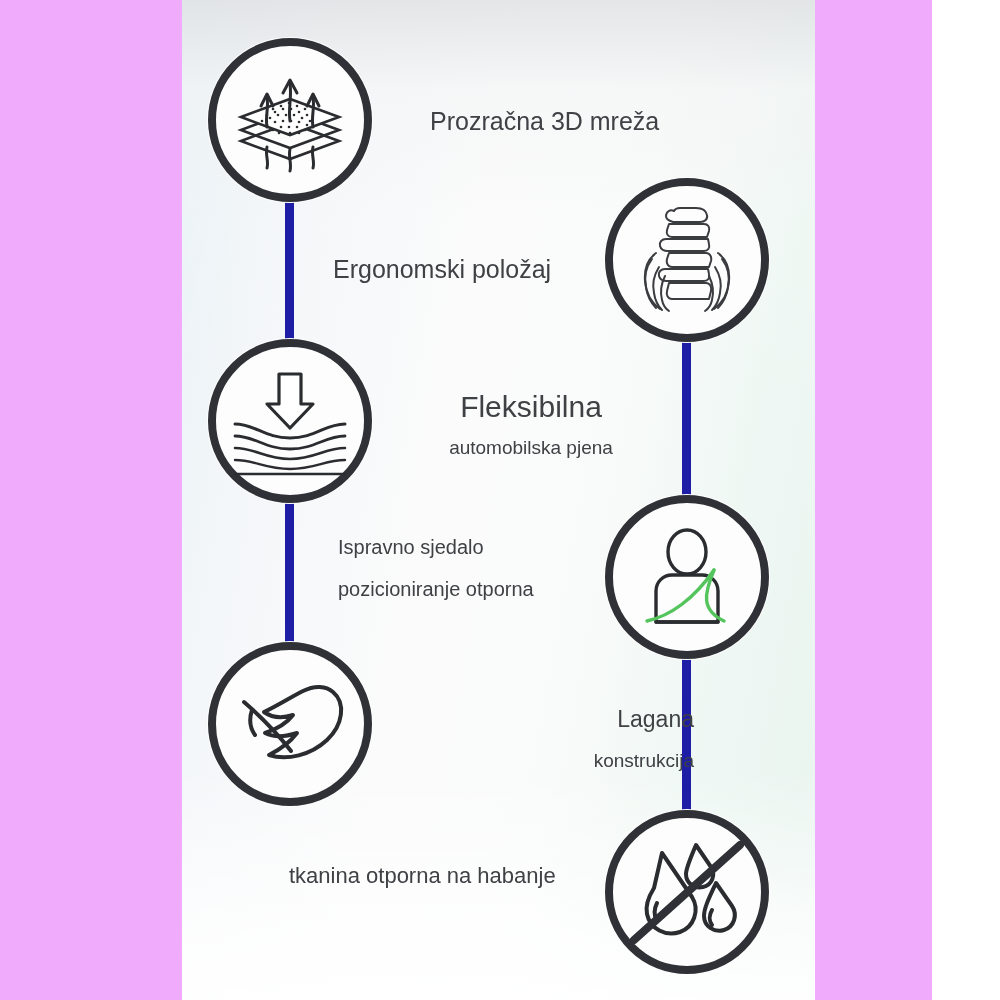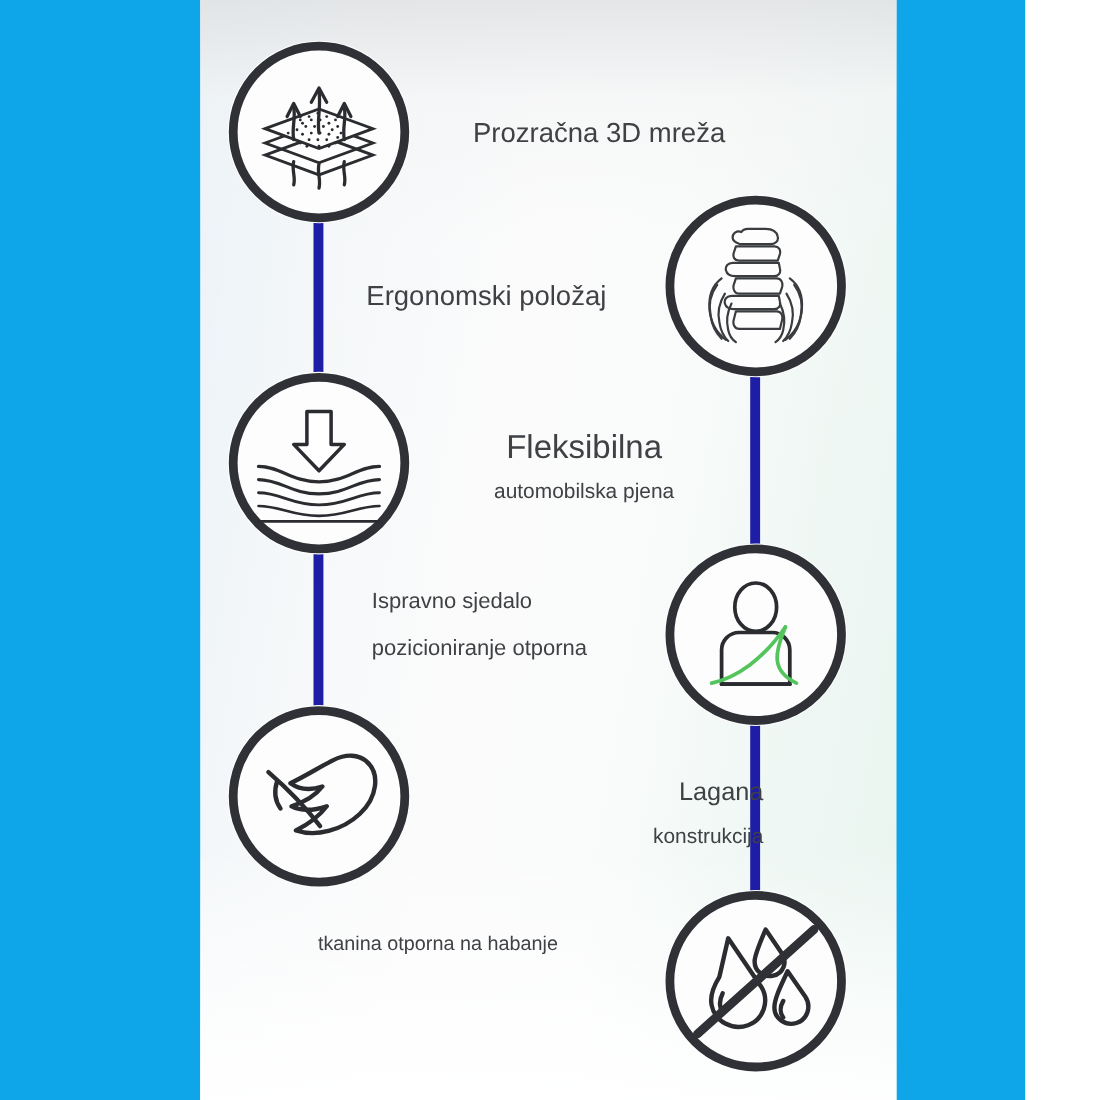--- a/index.html
+++ b/index.html
@@ -11,21 +11,21 @@
   body {
     width: 1000px;
     height: 1000px;
     font-family: "Liberation Sans", sans-serif;
     overflow: hidden;
   }
   #stage {
     position: relative;
     width: 932px;
     height: 1000px;
-    background: #0ea5e9;
+    background: #f0abfc;
   }
   
   #panel {
     position: absolute;
     left: 182px;
     top: 0px;
     width: 633px;
     height: 1000px;
     background:
       linear-gradient(180deg,
@@ -87,21 +87,21 @@
   .lbl-foam      { left: 438px; top: 386px;  font-size: 22px; text-align: center; width: 186px;}
   .lbl-foam .line1{ font-size: 30px; }
   .lbl-foam .line2{ font-size: 19px; margin-top: 6px; }
   .lbl-belt      { left: 338px; top: 533px;  font-size: 20px; }
   .lbl-belt .line2 { margin-top: 14px; }
   .lbl-light     { left: 516px; top: 703px;  text-align: right; width: 178px;}
   .lbl-light .line1 { font-size: 23px; }
   .lbl-light .line2 { font-size: 19px; margin-top: 12px; }
   .lbl-dry       { left: 283px; top: 842px;  }
   .lbl-dry .line1 { font-size: 27px; }
-  .lbl-dry .line2 { font-size: 18px; margin-top: 4px; margin-left: 6px;}
+  .lbl-dry .line2 { font-size: 22px; margin-top: 18px; margin-left: 6px;}
 </style>
 </head>
 <body>
 
 <div id="stage">
 
   <div id="panel"></div>
 
   <div class="connector" style="left:285px; top:196px; height:160px;"></div>
   <div class="connector" style="left:285px; top:498px; height:160px;"></div>

